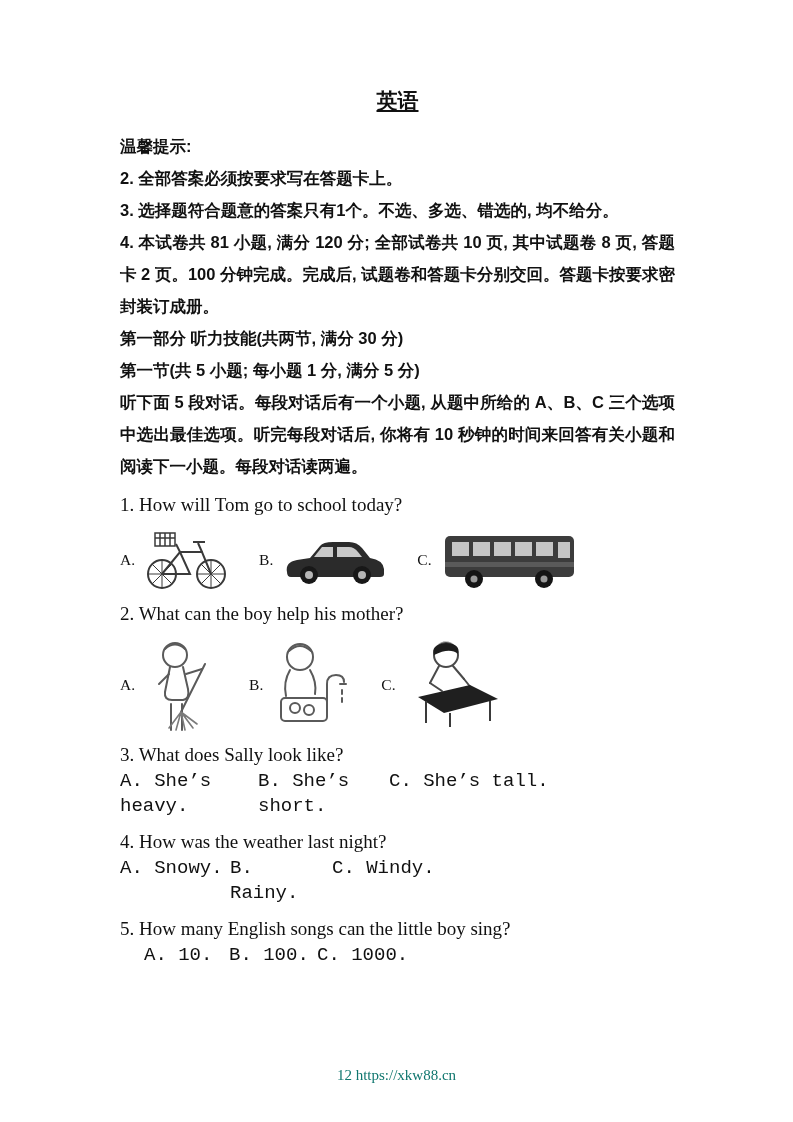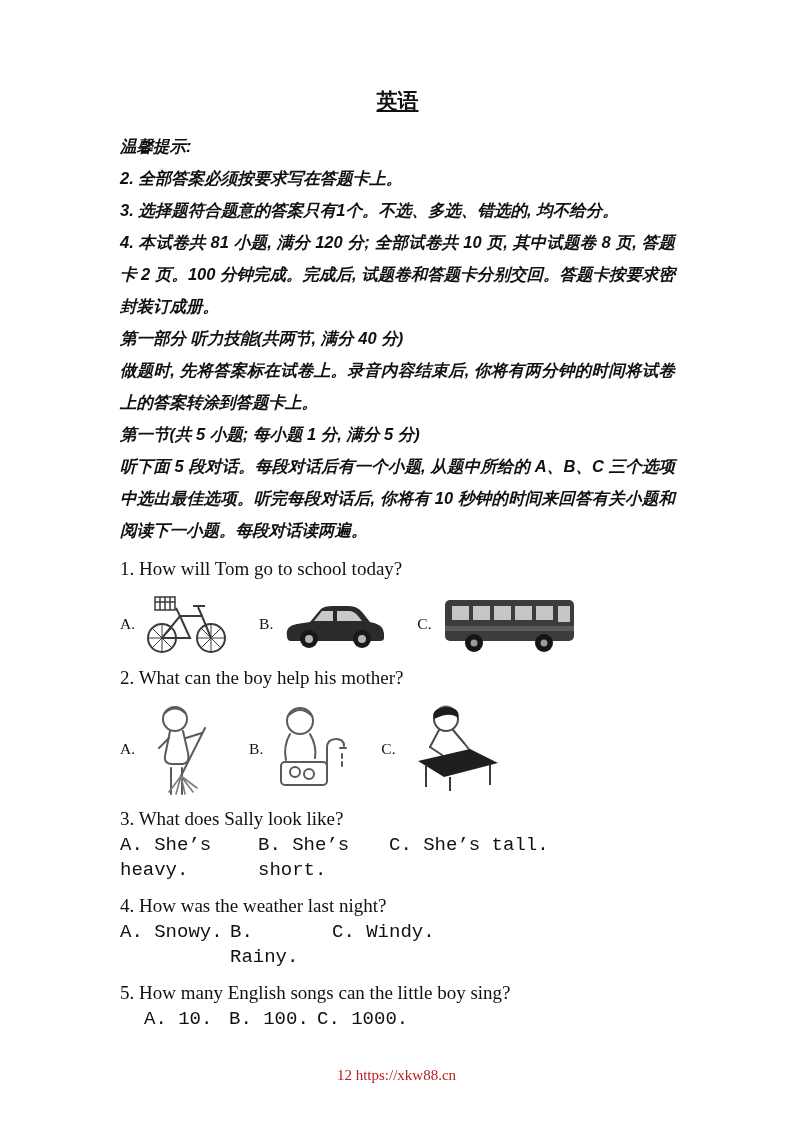--- a/index.html
+++ b/index.html
@@ -14,21 +14,20 @@
     overflow:hidden;
   }
   
   .zh{
     font-family:"Liberation Sans","DejaVu Sans",sans-serif;
     font-weight:700;
     font-size:16.5px;
     line-height:32px;
     margin:0;
     text-align:justify;
-    font-style:italic;
   }
   
   .en{
     font-family:"Liberation Serif","DejaVu Serif",serif;
     font-weight:400;
     font-size:19px;
     line-height:25px;
     margin:0;
   }
   .title{
@@ -67,38 +66,37 @@
   .q4-opts span:nth-child(2){width:102px;}
   .q5-opts span:nth-child(1){width:85px;margin-left:24px;}
   .q5-opts span:nth-child(2){width:88px;}
   .footer{
     position:absolute;
     left:0;right:0;
     bottom:38px;
     text-align:center;
     font-family:"Liberation Serif","DejaVu Serif",serif;
     font-size:15px;
-    color:#b91c1c;
+    color:#0f766e;
   }
   svg{display:block;}
 </style>
 </head>
 <body>
 
 <div class="page">
 
   <h1 class="title subject">英语</h1>
 
   <p class="zh">温馨提示:</p>
   <p class="zh">2. 全部答案必须按要求写在答题卡上。</p>
   <p class="zh">3. 选择题符合题意的答案只有1个。不选、多选、错选的, 均不给分。</p>
   <p class="zh">4. 本试卷共 81 小题, 满分 120 分; 全部试卷共 10 页, 其中试题卷 8 页, 答题卡 2 页。100 分钟完成。完成后, 试题卷和答题卡分别交回。答题卡按要求密封装订成册。</p>
 
-  <p class="zh">第一部分 听力技能(共两节, 满分 40 分)</p>
-  <p class="zh">做题时, 先将答案标在试卷上。录音内容结束后, 你将有两分钟的时间将试卷上的答案转涂到答题卡上。</p>
+  <p class="zh">第一部分 听力技能(共两节, 满分 30 分)</p>
   <p class="zh">第一节(共 5 小题; 每小题 1 分, 满分 5 分)</p>
   <p class="zh">听下面 5 段对话。每段对话后有一个小题, 从题中所给的 A、B、C 三个选项中选出最佳选项。听完每段对话后, 你将有 10 秒钟的时间来回答有关小题和阅读下一小题。每段对话读两遍。</p>
 
   <p class="en q-text">1. How will Tom go to school today?</p>
   <div class="img-row">
     <div class="opt-pair">
       <span class="opt-letter">A.</span>
       <span>
         <svg width="84" height="62" viewBox="0 0 84 62">
           <g fill="none" stroke="#3a3a3a" stroke-width="2">

